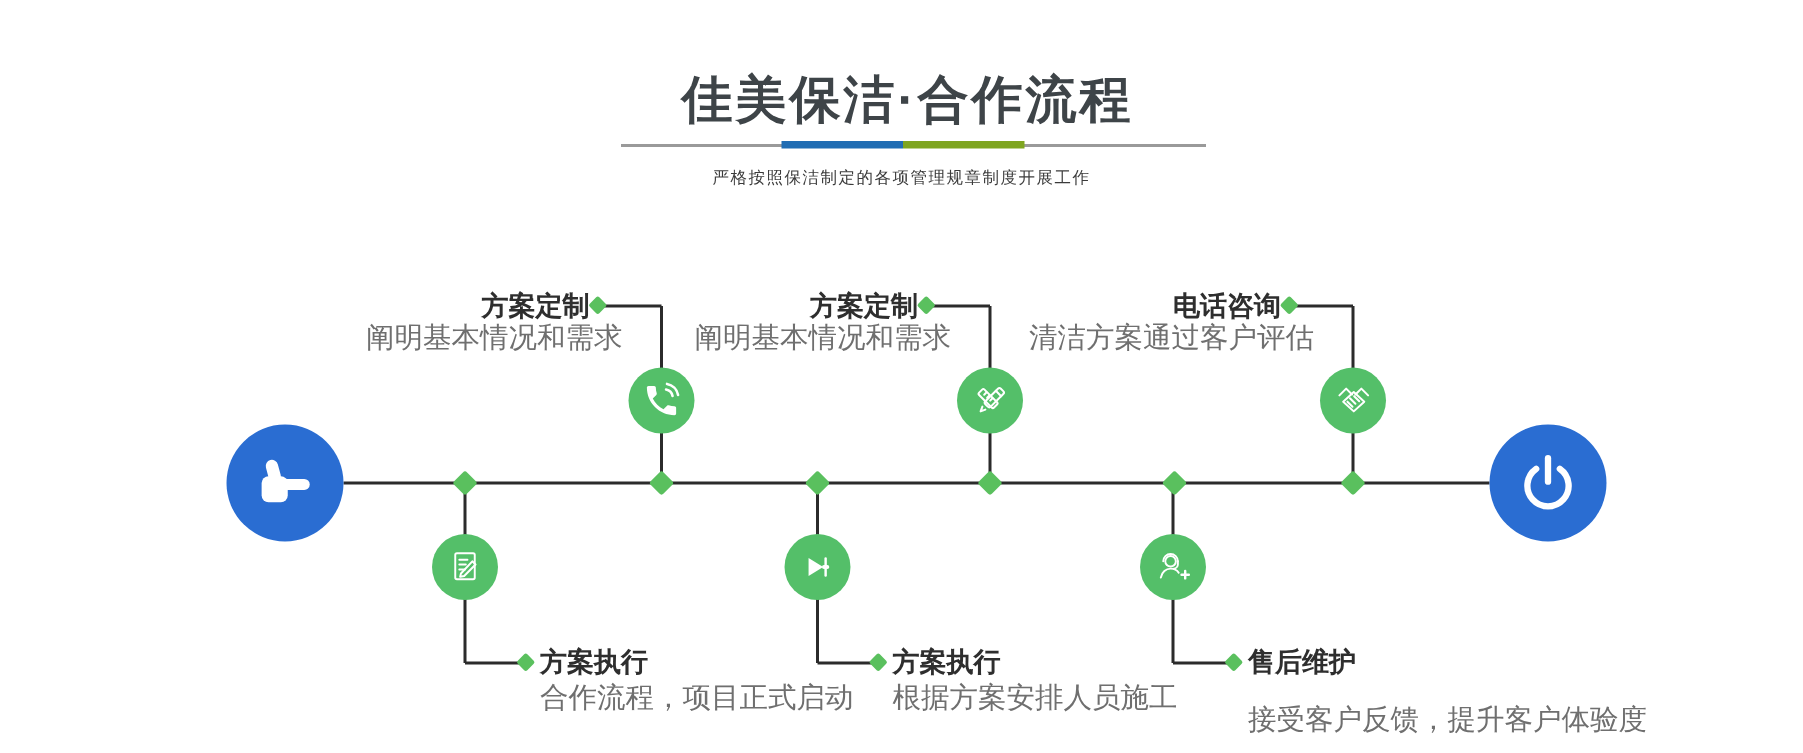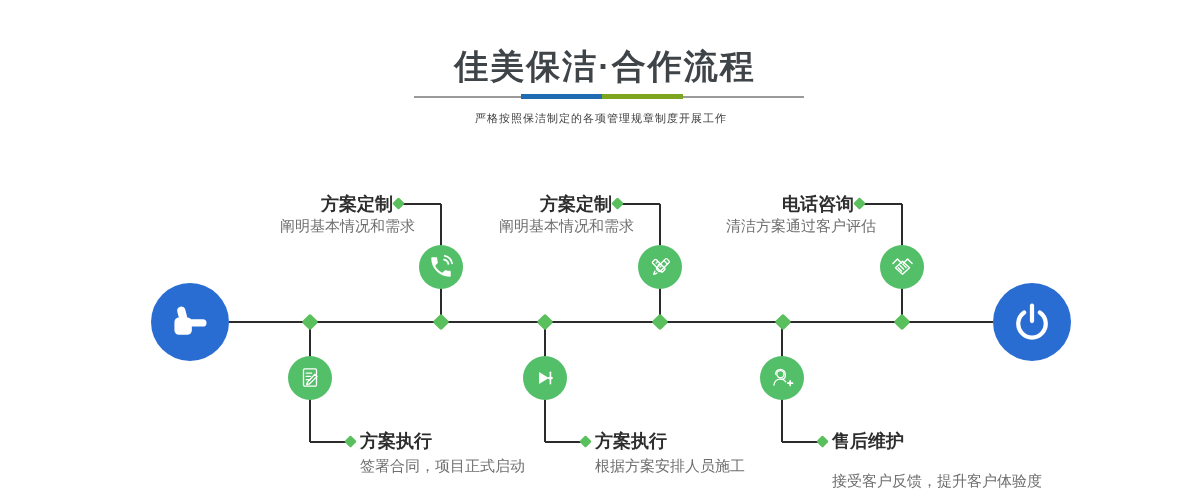--- a/index.html
+++ b/index.html
@@ -29,21 +29,21 @@
 
   
   .node { position:absolute; width:44px; height:44px; border-radius:50%; background:#54bf69;
     display:flex; align-items:center; justify-content:center; z-index:3; }
   .endpoint { position:absolute; width:78px; height:78px; border-radius:50%; background:#2a6dd2;
     display:flex; align-items:center; justify-content:center; z-index:3; }
 
   
   .step-title { position:absolute; font-size:18px; font-weight:600; color:#2e2e2e;
     white-space:nowrap; z-index:2; line-height:24px; }
-  .step-desc { position:absolute; font-size:15px; color:#6f6f6f; white-space:nowrap;
+  .step-desc { position:absolute; font-size:19px; color:#6f6f6f; white-space:nowrap;
     z-index:2; line-height:20px; }
   .ta-r { text-align:right; }
 </style>
 </head>
 <body>
 
 <div class="canvas">
 
   <h1 class="page-title">佳美保洁·合作流程</h1>
   <div class="divider-thin"></div>
@@ -151,21 +151,21 @@
   <div class="node" style="left:288px; top:356px;">
     <svg width="26" height="26" viewBox="0 0 48 48">
       <g fill="none" stroke="#ffffff" stroke-width="2.4" stroke-linecap="round" stroke-linejoin="round">
         <rect x="12" y="7" width="24" height="32" rx="2"></rect>
         <path d="M17 15h10 M17 21h8 M17 27h7"></path>
         <path d="M19 32 L33 17 l4 4 L23 35 l-5 1z"></path>
       </g>
     </svg>
   </div>
   <div class="step-title" style="left:360px; top:429px;">方案执行</div>
-  <div class="step-desc" style="left:360px; top:456px;">签署合同，项目正式启动</div>
+  <div class="step-desc" style="left:360px; top:456px;">合作流程，项目正式启动</div>
 
   <div class="node" style="left:523px; top:356px;">
     <svg width="26" height="26" viewBox="0 0 48 48">
       <g fill="#ffffff">
         <path d="M13 13 L31 24 13 35 Z"></path>
         <rect x="32.5" y="12" width="3" height="24" rx="1.5"></rect>
         <rect x="29.5" y="21.5" width="9" height="5" rx="2.5"></rect>
       </g>
     </svg>
   </div>

